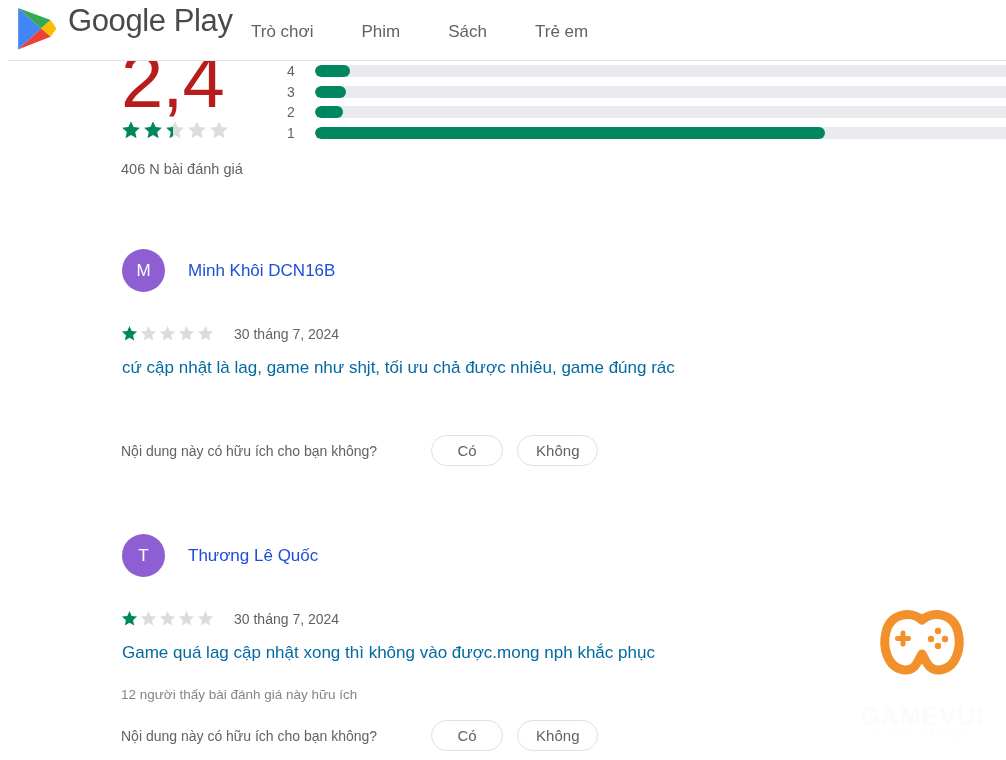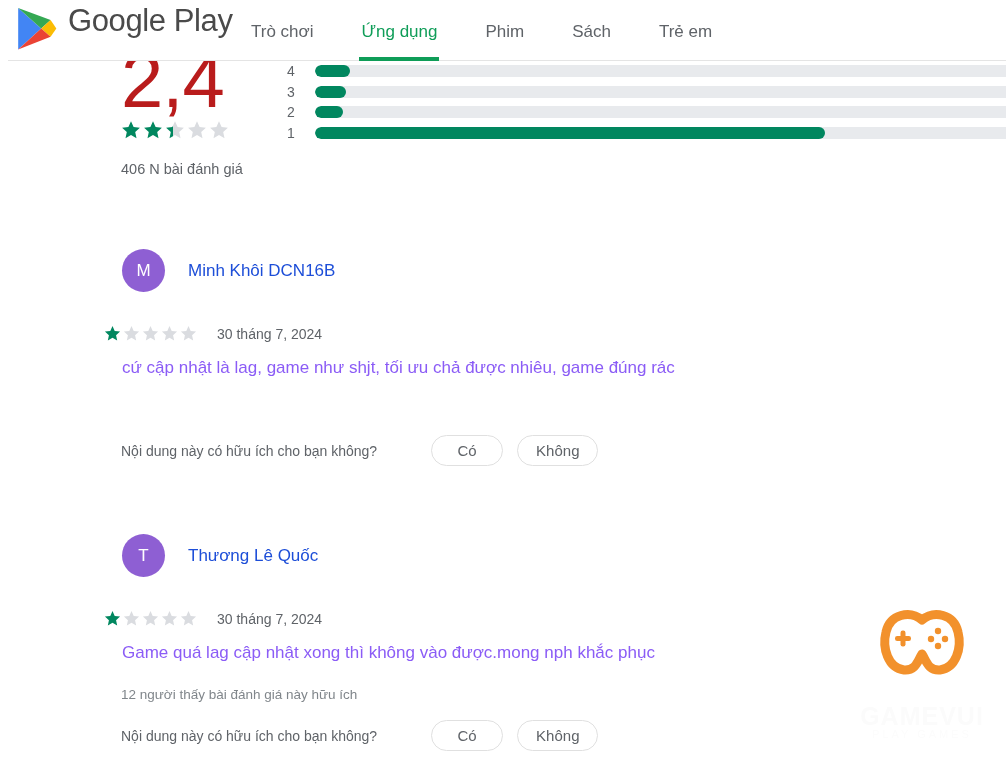--- a/index.html
+++ b/index.html
@@ -97,25 +97,25 @@
     color: #ffffff;
     display: flex; align-items: center; justify-content: center;
     font-size: 17px;
     flex: none;
   }
   .rev-name {
     margin-left: 23px;
     font-size: 17px; color: #1d4ed8;
     white-space: nowrap;
   }
-  .rev-meta { position: absolute; left: 96px; display: flex; align-items: center; }
+  .rev-meta { position: absolute; left: 113px; display: flex; align-items: center; }
   .rev-date { margin-left: 19px; font-size: 14px; color: #5f6368; white-space: nowrap; }
   .rev-body {
     position: absolute; left: 114px;
-    font-size: 17px; color: #8b5cf6;
+    font-size: 17px; color: #0369a1;
     white-space: nowrap;
   }
   .rev-helpful {
     position: absolute; left: 113px;
     font-size: 13.5px; color: #80868b;
     white-space: nowrap;
   }
   .rev-ask { position: absolute; left: 113px; display: flex; align-items: center; }
   .ask-text { font-size: 14px; color: #5f6368; white-space: nowrap; }
   .pill {
@@ -171,21 +171,20 @@
   <div class="header">
     <svg class="play-logo" viewBox="0 0 40 44">
       <path d="M2 2 L24 21.5 L2 41.5 Z" fill="#4285f4"></path>
       <path d="M2 2 L24 21.5 L33 13.5 Z" fill="#34a853"></path>
       <path d="M24 21.5 L33 13.5 L38.5 21.5 L33 29.5 Z" fill="#fbbc04"></path>
       <path d="M2 41.5 L24 21.5 L33 29.5 Z" fill="#ea4335"></path>
     </svg>
     <div class="brand">Google Play</div>
     <div class="nav">
       <div class="nav-item">Trò chơi</div>
-      <div class="nav-item active">Ứng dụng</div>
       <div class="nav-item">Phim</div>
       <div class="nav-item">Sách</div>
       <div class="nav-item">Trẻ em</div>
     </div>
   </div>
 
   <div class="rating-summary">
     <div class="big-score">2,4</div>
 
     <div class="summary-stars stars">

